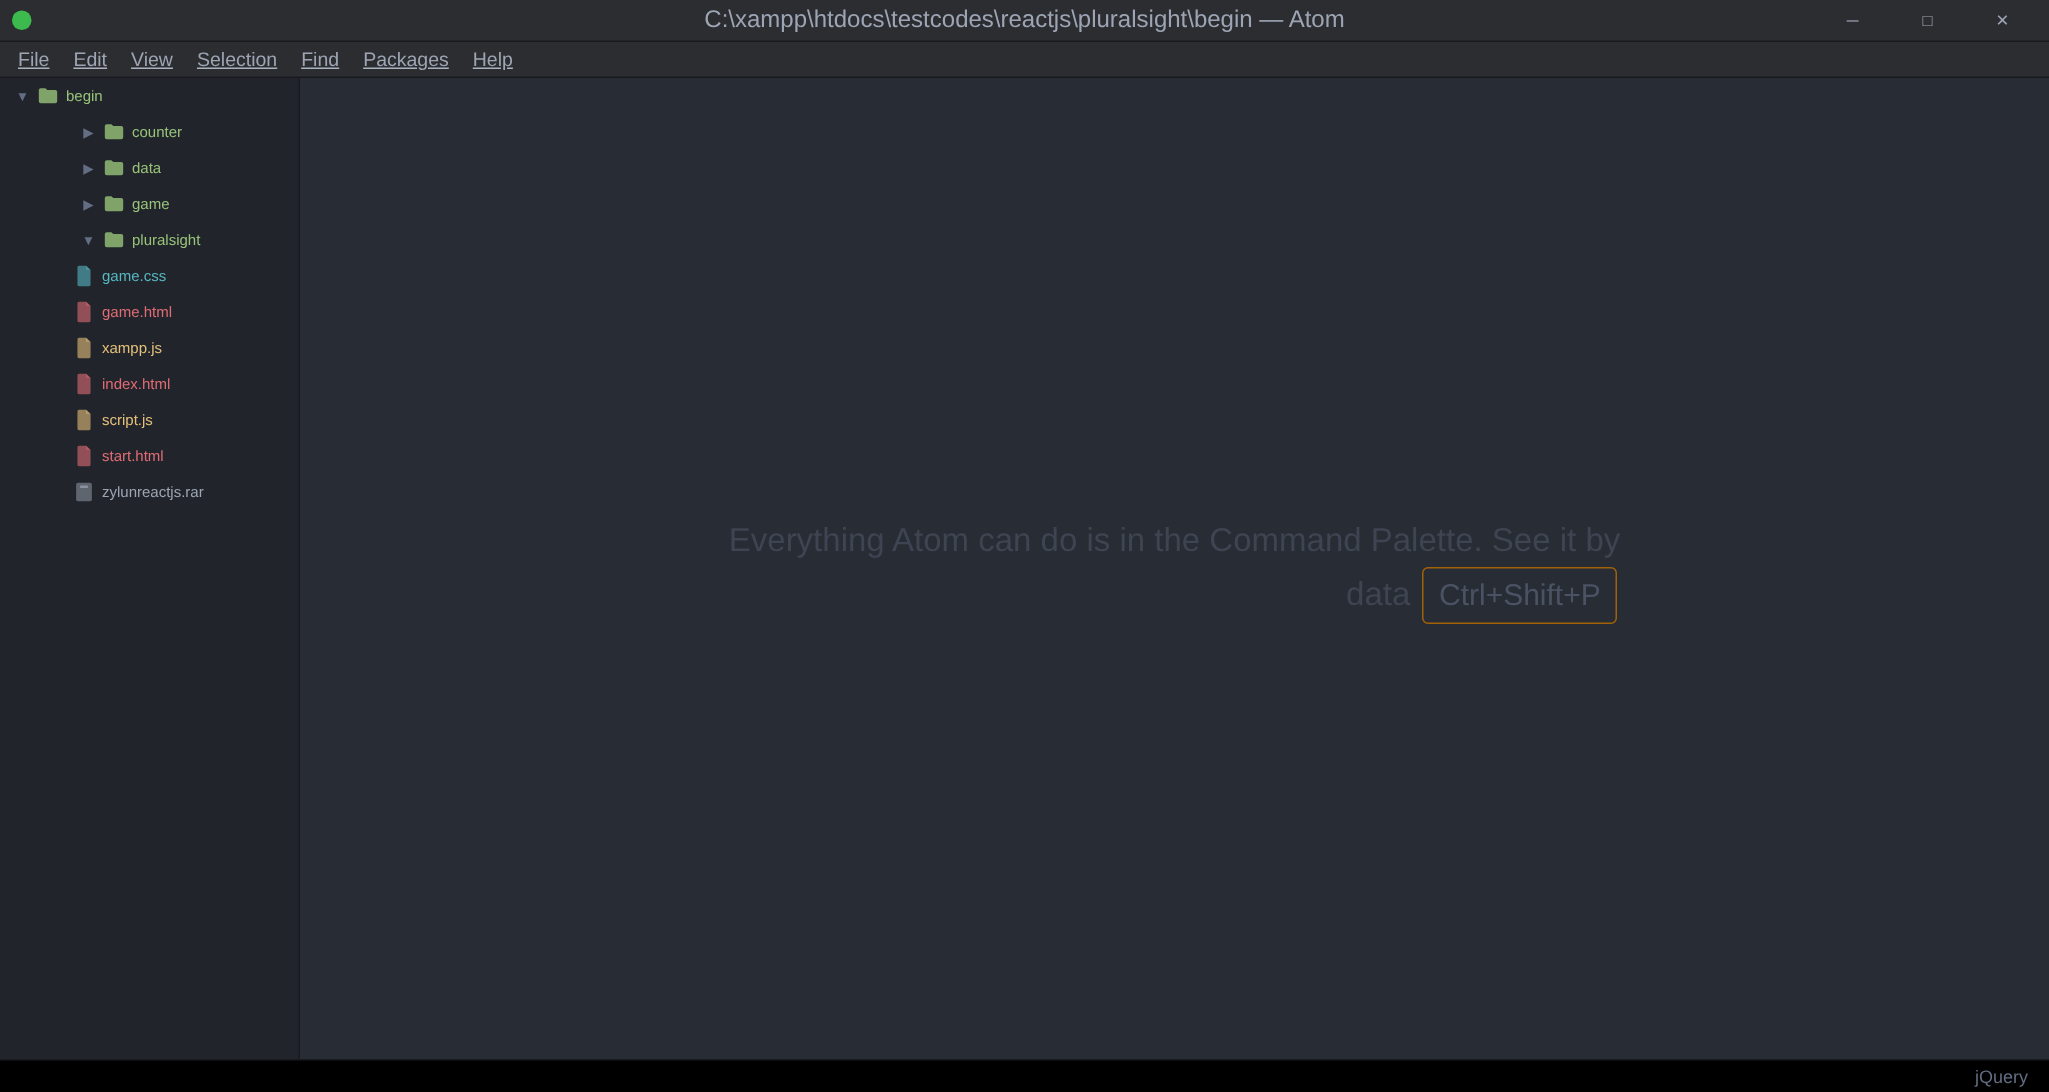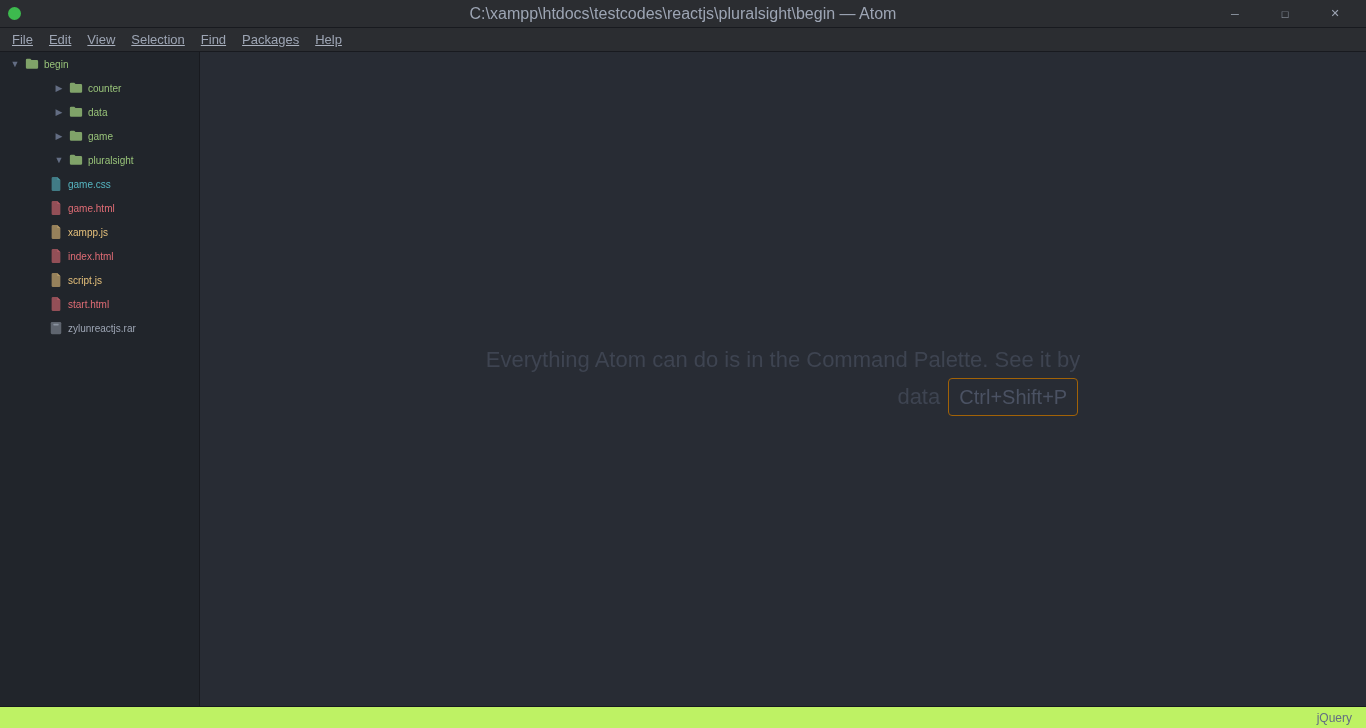--- a/index.html
+++ b/index.html
@@ -206,21 +206,21 @@
       border-radius: 4px;
       padding: 2px 10px;
       font-size: 20px;
       color: #4b5263;
       margin: 0 2px;
     }
 
     
     #status-bar {
       height: 22px;
-      background-color: #bef264;
+      background-color: #000000;
       display: flex;
       align-items: center;
       justify-content: flex-end;
       padding: 0 8px;
       border-top: 1px solid #181a1f;
       font-size: 12px;
       color: #636d83;
     }
 
     .status-item {

